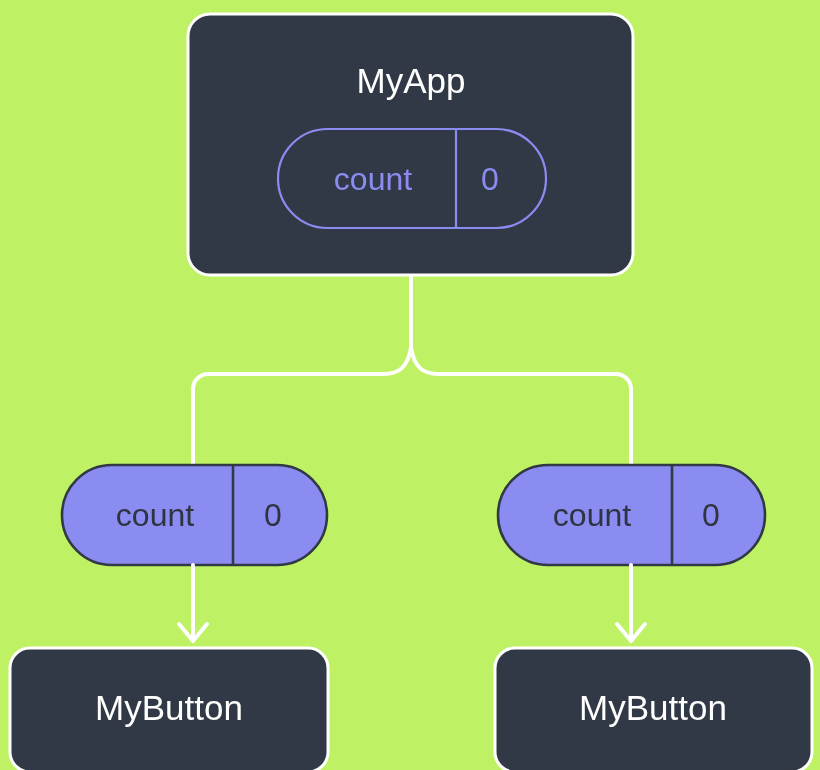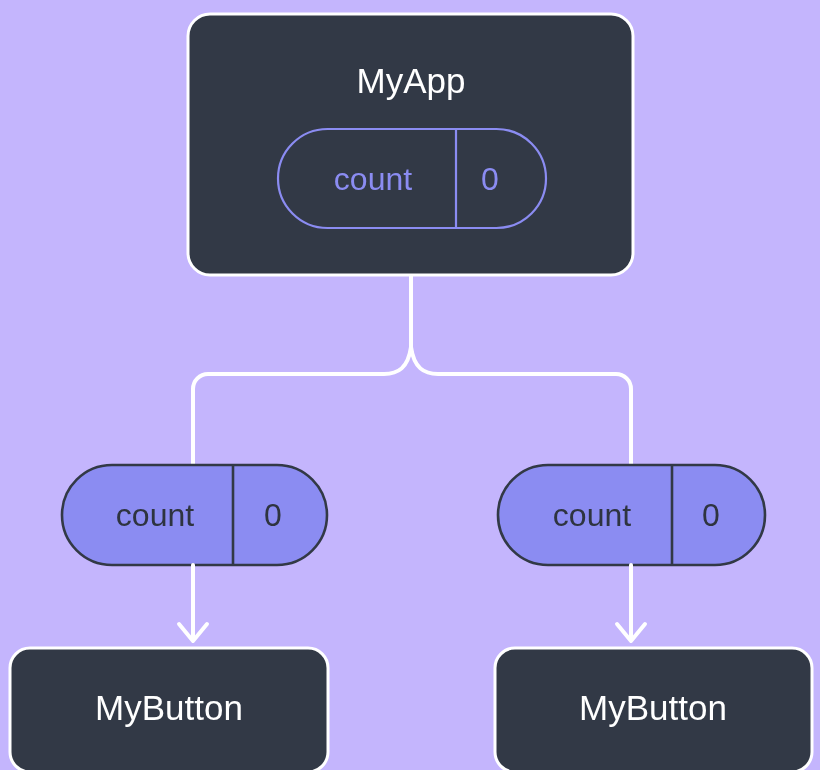--- a/index.html
+++ b/index.html
@@ -4,21 +4,21 @@
 <style>
   html, body {
     margin: 0;
     padding: 0;
     background: #4c6670;
   }
   #canvas {
     position: relative;
     width: 820px;
     height: 770px;
-    background: #c4b5fd;
+    background: #bef264;
     overflow: hidden;
     font-family: "Liberation Sans", sans-serif;
   }
   svg.diagram {
     position: absolute;
     left: 0;
     top: 0;
     width: 820px;
     height: 770px;
     display: block;

